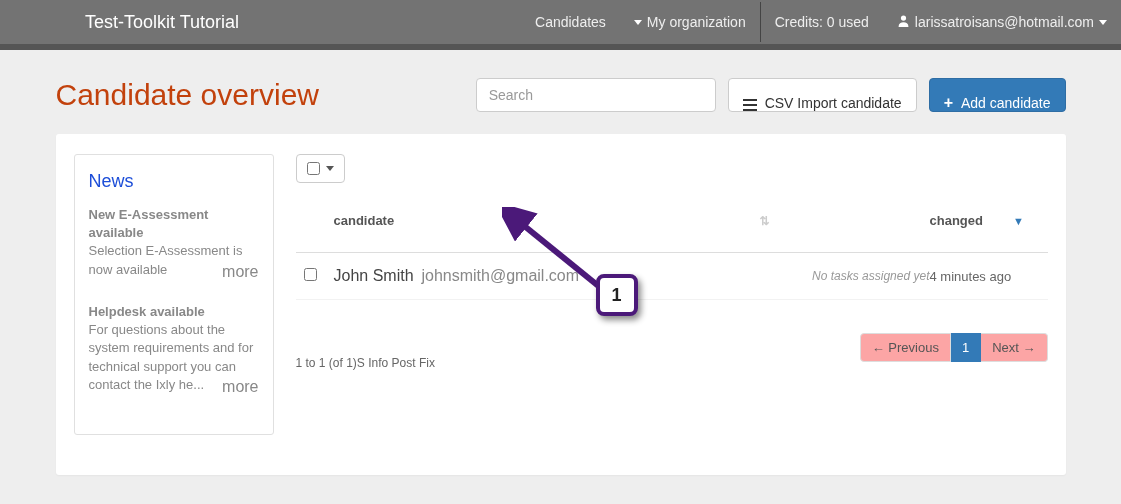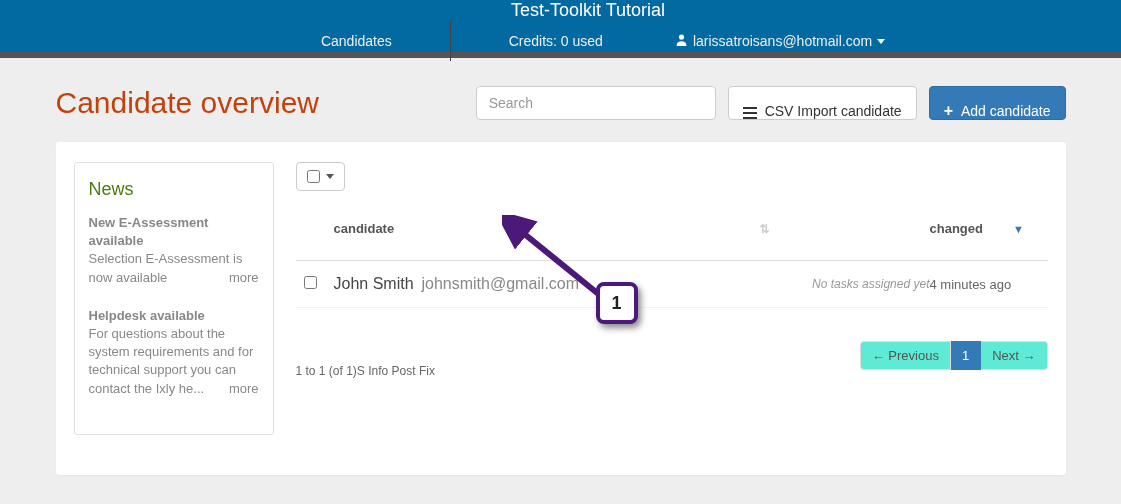--- a/index.html
+++ b/index.html
@@ -4,31 +4,30 @@
 <style>
   * { box-sizing: border-box; margin: 0; padding: 0; }
   body {
     font-family: "Helvetica Neue", Helvetica, Arial, sans-serif;
     font-size: 14px;
     background: #eeeeee;
     color: #333;
     width: 1121px;
   }
   .topbar {
-    background: #0369a1;
-    height: 52px;
+    background: #737373;
+    height: 44px;
     display: flex;
     align-items: center;
     color: #fff;
     padding: 0 0 0 85px;
-    flex-direction: column;
   }
   .brand { font-size: 18px; color: #fff; flex: 0 0 auto; margin-right: 30px; }
   .topbar-spacer { flex: 1; }
-  .topnav { display: flex; align-items: center; height: 100%; gap: 44px; }
+  .topnav { display: flex; align-items: center; height: 100%; }
   .topnav-item {
     color: #eee; font-size: 14px; padding: 0 14px; height: 100%;
     display: flex; align-items: center; cursor: pointer;
   }
   .topnav-sep { width:1px; height:40px; background:#444; }
   .caret-down {
     display:inline-block; width:0; height:0; vertical-align:middle;
     border-left:4px solid transparent; border-right:4px solid transparent;
     border-top:5px solid #fff; margin:0 5px 0 0;
   }
@@ -58,24 +57,24 @@
       linear-gradient(#333,#333) 0 5px/14px 2px no-repeat,
       linear-gradient(#333,#333) 0 10px/14px 2px no-repeat;
   }
   .plus-icon { font-size:16px; font-weight:700; line-height:1; }
 
   .panel { background:#fff; border-radius:3px; padding: 20px 18px 40px 18px; display:flex; gap:22px; box-shadow: 0 1px 2px rgba(0,0,0,0.04);}
   .news-box {
     width: 200px; border:1px solid #e0e0e0; border-radius:3px; padding: 16px 14px;
     flex: 0 0 auto; align-self:flex-start;
   }
-  .news-box h3 { font-size:18px; font-weight:400; color:#4d7c0f; margin-bottom:14px; }
+  .news-box h3 { font-size:18px; font-weight:400; color:#1d4ed8; margin-bottom:14px; }
   .news-item { margin-bottom:20px; font-size:13px; color:#888; line-height:1.4; }
   .news-item .title { font-weight:700; color:#888; }
-  .news-item .more { float:right; color:#888; font-size:13px; }
+  .news-item .more { float:right; color:#888; font-size:16px; }
 
   .main-col { flex:1; position:relative; }
   .bulk-btn {
     display:inline-flex; align-items:center; gap:6px; border:1px solid #ccc;
     border-radius:4px; padding:7px 10px; background:#fff; cursor:pointer;
   }
   .bulk-btn input { width:13px; height:13px; }
   .bulk-caret {
     display:inline-block; width:0; height:0;
     border-left:4px solid transparent; border-right:4px solid transparent;
@@ -100,21 +99,21 @@
   .cand-name { font-size:16px; color:#444; }
   .cand-email { font-size:16px; color:#888; margin-left:4px; }
   .status-text { font-style:italic; color:#999; font-size:12px; text-align:right; }
   .changed-text { color:#666; font-size:13px; }
 
   .footer-row { display:flex; align-items:center; margin-top:24px; }
   .range-info { font-size:12px; color:#666;margin-top:32px; }
   .pager { margin-left:auto; display:flex; }
   .pager .pg {
     border:1px solid #ddd; padding:6px 11px; font-size:13px; color:#555;
-    background:#5eead4; cursor:pointer;
+    background:#fca5a5; cursor:pointer;
   }
   .pager .pg + .pg { border-left:none; }
   .pager .pg:first-child { border-radius:4px 0 0 4px; }
   .pager .pg:last-child { border-radius:0 4px 4px 0; }
   .pager .pg.active { background:#337ab7; color:#fff; border-color:#337ab7; }
 
   
   .annotation-arrow {
     position:absolute; left:206px; top:53px; pointer-events:none;
   }
@@ -128,20 +127,24 @@
   }
 </style>
 </head>
 <body>
 
 <div class="topbar">
   <div class="brand">Test-Toolkit Tutorial</div>
   <div class="topbar-spacer"></div>
   <div class="topnav">
     <div class="topnav-item">Candidates</div>
+    <div class="topnav-item">
+      <span class="caret-down"></span>
+      <span>My organization</span>
+    </div>
     <div class="topnav-sep"></div>
     <div class="topnav-item">Credits: 0 used</div>
     <div class="topnav-item">
       <span class="user-icon">
         <svg width="13" height="13" viewBox="0 0 16 16" fill="#fff">
             <circle cx="8" cy="5" r="3.2"></circle>
             <path d="M2 15c0-3.3 2.7-5 6-5s6 1.7 6 5v1H2z"></path>
           </svg>
       </span>
       <span>larissatroisans@hotmail.com</span>

